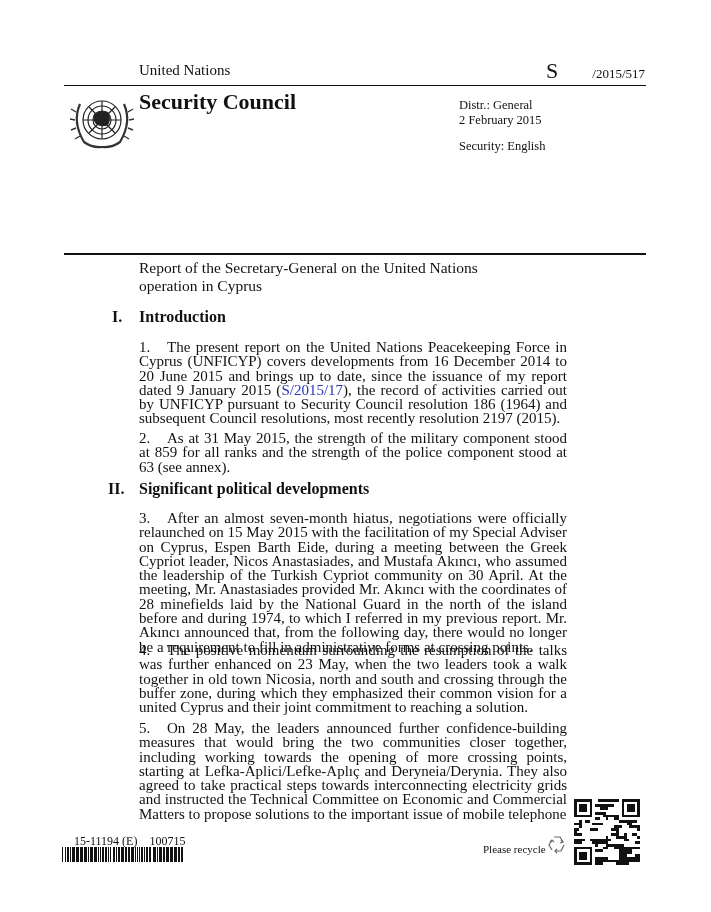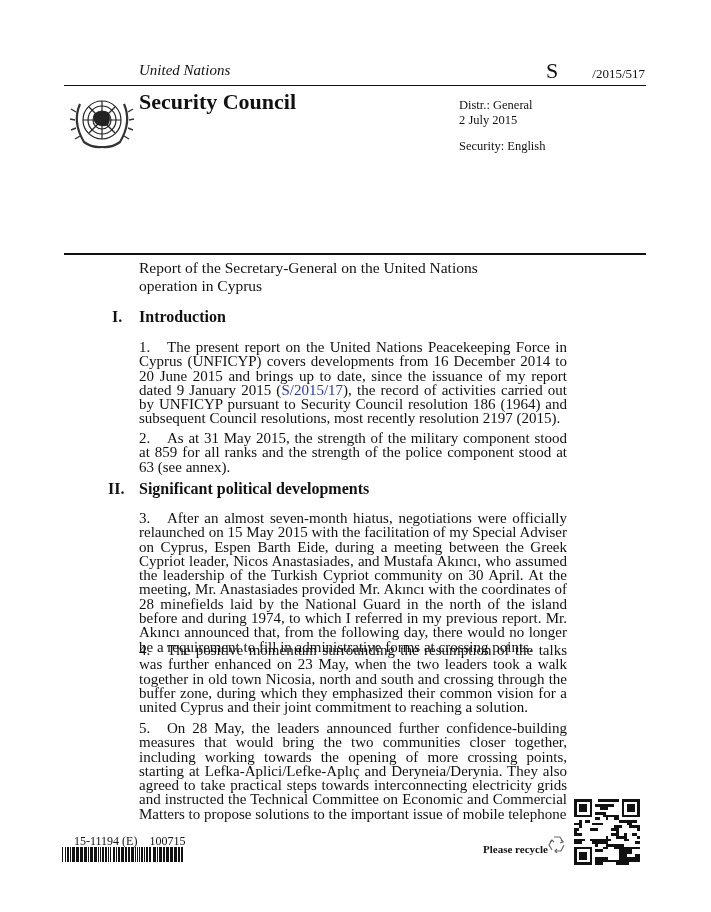--- a/index.html
+++ b/index.html
@@ -1,19 +1,19 @@
 <!DOCTYPE html>
 <html><head>
 <meta charset="utf-8">
 <style>
   html, body { margin: 0; padding: 0; background: #ffffff; }
   body { width: 711px; height: 912px; position: relative; overflow: hidden;
          font-family: "Liberation Serif", "DejaVu Serif", serif; color: #111; }
   .abs { position: absolute; }
-  #org-name { left: 139px; top: 62px; font-size: 15px; font-style: italic; }
+  #org-name { left: 139px; top: 62px; font-size: 15px; }
   #symbol { right: 66px; top: 58px; white-space: nowrap; }
   #symbol .big { font-size: 22px; }
   #symbol .small { font-size: 13px; margin-left: 34px; }
   #top-rule { left: 64px; top: 85px; width: 582px; height: 1px; background: #111; }
   #emblem { left: 68px; top: 92px; width: 68px; height: 60px; }
   #organ { left: 139px; top: 89px; font-size: 22px; font-weight: bold; }
   #distr { left: 459px; top: 98px; font-size: 12.5px; line-height: 15px; }
   #orig { left: 459px; top: 139px; font-size: 12.5px; }
   #mid-rule { left: 64px; top: 253px; width: 582px; height: 2px; background: #111; }
   #doc-title { left: 139px; top: 259px; width: 420px; font-size: 15.5px; font-weight: normal; line-height: 18px; }
@@ -22,21 +22,21 @@
   #h1 { left: 112px; top: 308px; }
   #h1 .num { left: 0; } #h1 .txt { margin-left: 27px; }
   #h2 { left: 108px; top: 480px; }
   #h2 .num { left: 0; } #h2 .txt { margin-left: 31px; }
   .para { left: 139px; width: 428px; font-size: 15px; line-height: 14.3px; text-align: justify; }
   .para .pn { display: inline-block; width: 28px; }
   #p1 { top: 340px; } #p2 { top: 431px; } #p3 { top: 511px; } #p4 { top: 643px; } #p5 { top: 721px; }
   .link { color: #2a35b8; }
   #job { left: 62px; top: 834px; font-size: 12px; }
   #barcode { left: 62px; top: 847px; width: 122px; height: 15px; }
-  #recycle-label { left: 483px; top: 843px; font-size: 11px; font-weight: bold; }
+  #recycle-label { left: 483px; top: 843px; font-size: 11px; font-weight: normal; }
   #recycle-icon { left: 546px; top: 833px; width: 22px; height: 22px; }
   #qr { left: 574px; top: 799px; width: 66px; height: 66px; }
 </style>
 </head>
 <body>
 
 <div class="abs" id="org-name">United Nations</div>
 <div class="abs" id="symbol"><span class="big">S</span><span class="small">/2015/517</span></div>
 <div class="abs" id="top-rule"></div>
 
@@ -64,21 +64,21 @@
     <line x1="60" y1="20" x2="65" y2="17"></line>
       <line x1="61" y1="28" x2="66" y2="27"></line>
       <line x1="60" y1="36" x2="65" y2="38"></line>
       <line x1="56" y1="44" x2="61" y2="47"></line>
   </g>
 </svg>
 
 <div class="abs" id="organ">Security Council</div>
 <div class="abs" id="distr">
   <div>Distr.: General</div>
-  <div>2 July 2015</div>
+  <div>2 February 2015</div>
 </div>
 <div class="abs" id="orig">Security: English</div>
 
 <div class="abs" id="mid-rule"></div>
 <div class="abs" id="doc-title">
   <div>Report of the Secretary-General on the United Nations</div>
   <div>operation in Cyprus</div>
 </div>
 
 <div class="abs heading" id="h1">

